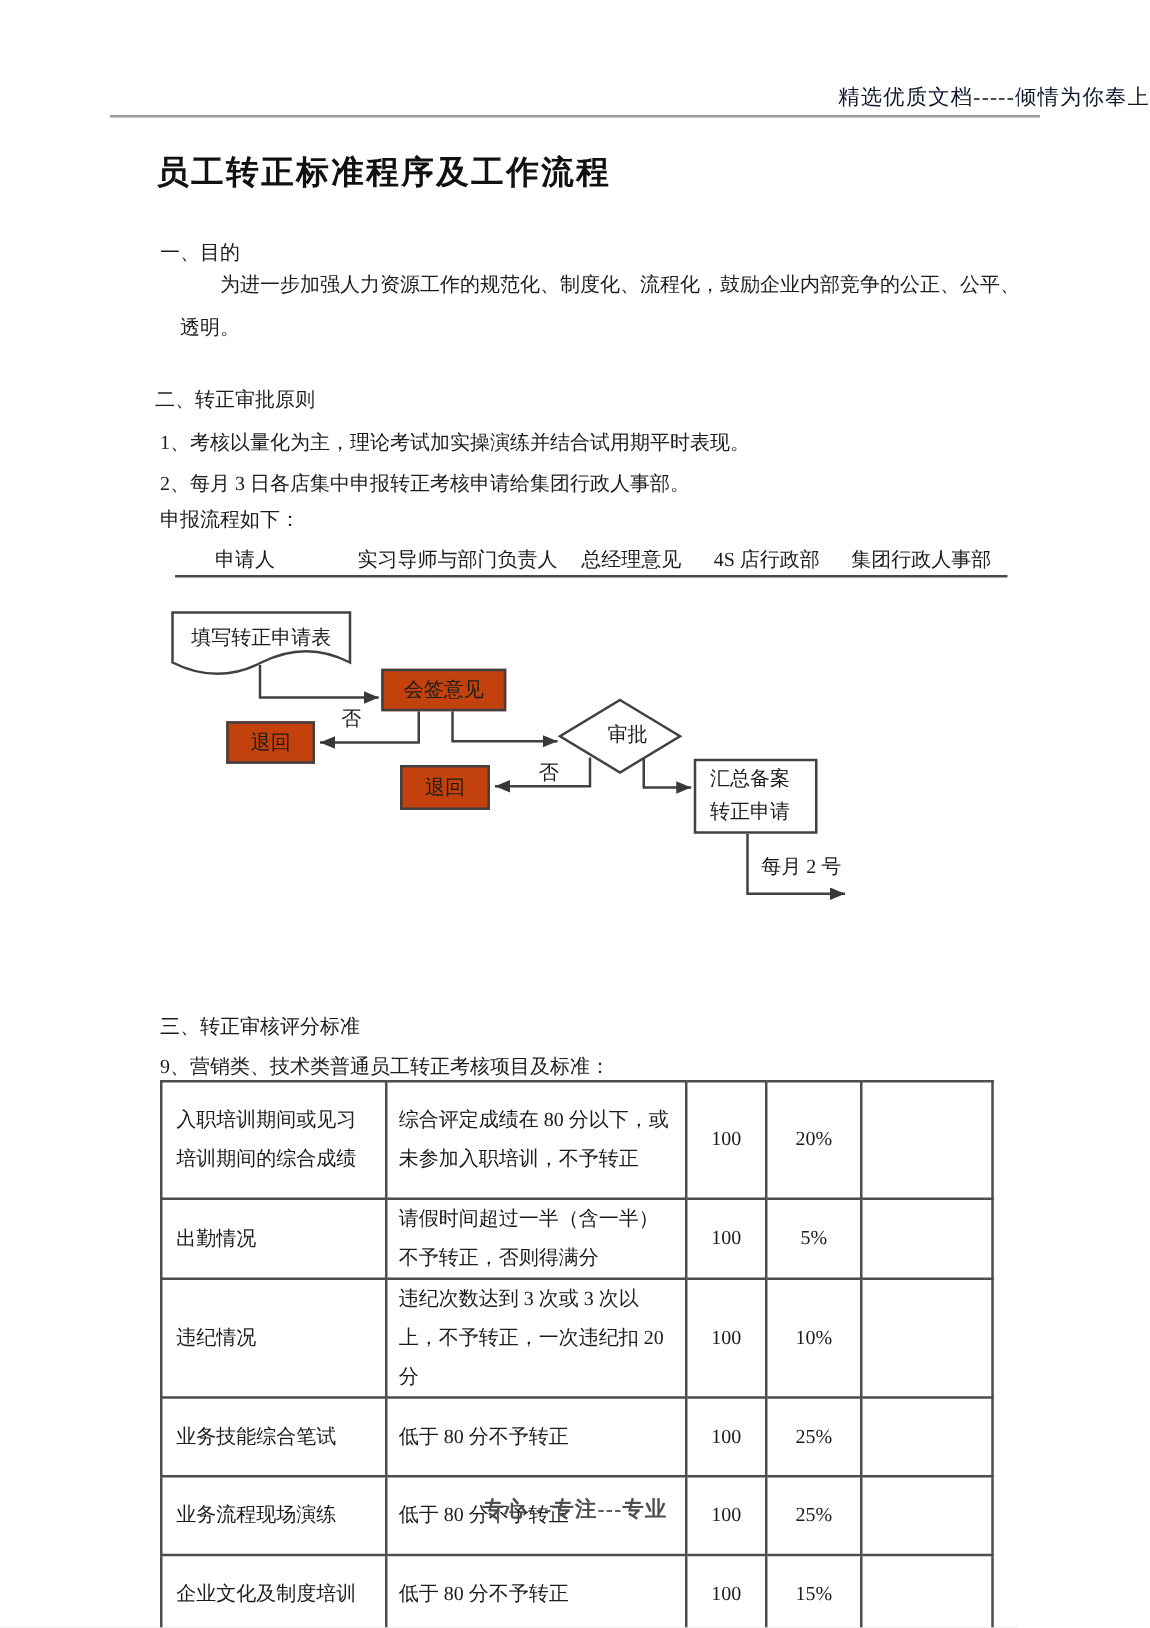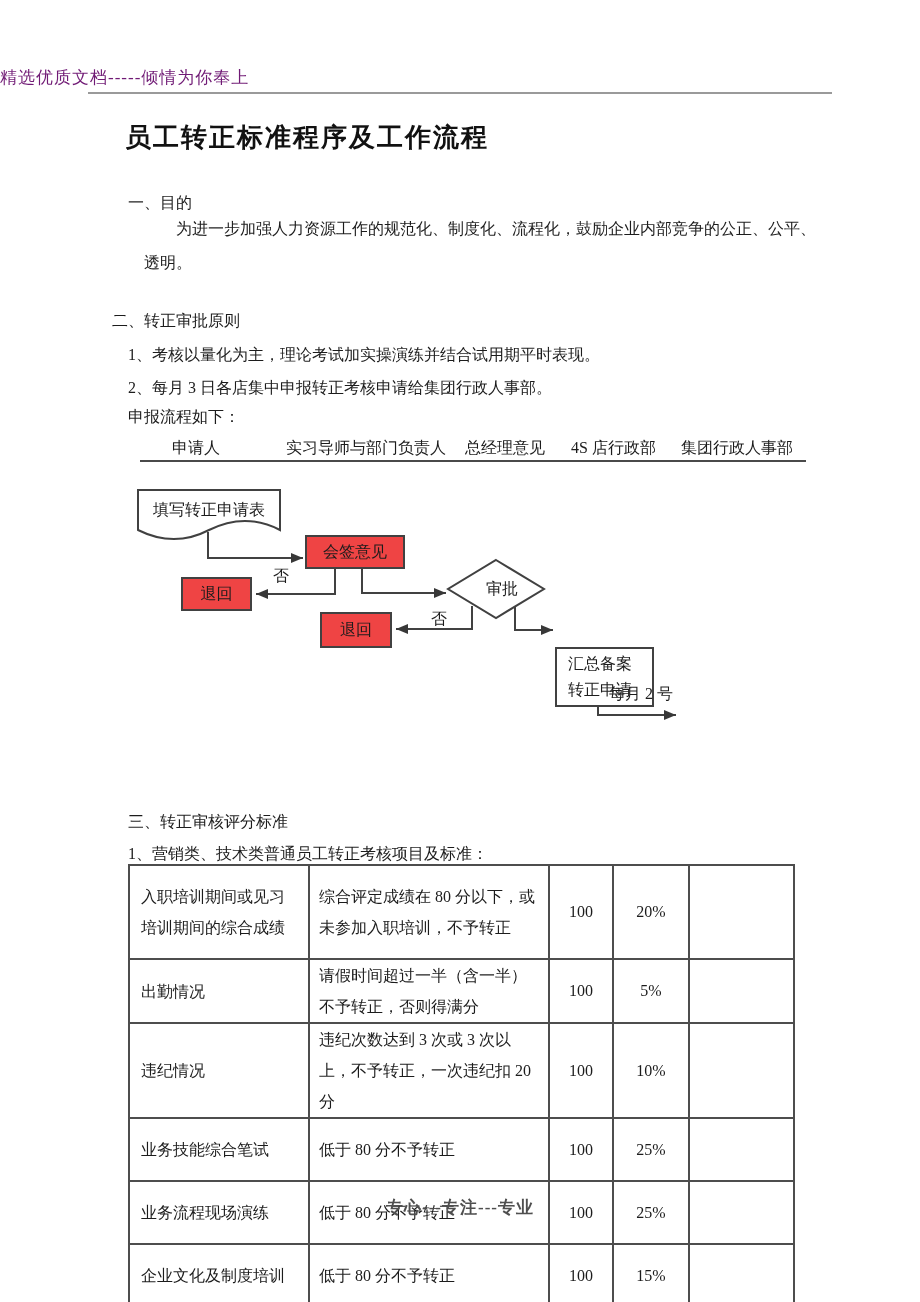--- a/index.html
+++ b/index.html
@@ -1,37 +1,37 @@
 <!DOCTYPE html>
 <html><head>
 <meta charset="utf-8">
 <style>
   html,body{margin:0;padding:0;background:#e8e8e8;}
   .page{
     position:relative;width:920px;height:1302px;background:#ffffff;margin:0 auto;
     font-family:"Liberation Serif","DejaVu Serif",serif;color:#1c1c1c;overflow:hidden;
   }
   .abs{position:absolute;}
-  .hdr-text{top:66px;left:0;width:920px;text-align:left;font-size:17px;letter-spacing:1px;color:#701a75;}
+  .hdr-text{top:66px;left:0;width:920px;text-align:right;font-size:17px;letter-spacing:1px;color:#0f172a;}
   .hdr-rule{top:92px;left:88px;width:744px;height:2px;background:#9a9a9a;}
   .title{top:120px;left:125px;width:710px;text-align:left;font-size:26px;font-weight:bold;
          font-family:"Liberation Sans","DejaVu Sans",sans-serif;letter-spacing:2px;color:#111;}
   .h16{font-size:16px;line-height:20px;white-space:nowrap;}
   .s1-heading{top:193px;left:128px;}
   .s1-body{top:212px;left:128px;width:676px;font-size:16px;line-height:34px;text-indent:32px;white-space:normal;margin-left:16px;}
-  .s2-heading{top:311px;left:112px;}
+  .s2-heading{top:311px;left:124px;}
   .s2-item1{top:345px;left:128px;}
   .s2-item2{top:378px;left:128px;}
   .s2-flow-label{top:407px;left:128px;}
   .roles{top:438px;left:140px;width:666px;height:22px;}
   .role{position:absolute;top:0;font-size:16px;white-space:nowrap;}
   .roles-underline{top:460px;left:140px;width:666px;height:2px;background:#4a4a4a;}
   .flowchart{top:480px;left:0;width:920px;height:300px;}
   .fc-svg{position:absolute;left:0;top:0;}
-  .box{position:absolute;border:2px solid #414141;background:#ef4444;box-sizing:border-box;
+  .box{position:absolute;border:2px solid #414141;background:#c2410c;box-sizing:border-box;
        display:flex;align-items:center;justify-content:center;font-size:16px;}
   .box2{position:absolute;border:2px solid #414141;background:#fff;box-sizing:border-box;
         display:flex;flex-direction:column;justify-content:center;font-size:16px;line-height:26px;}
   .fc-label{position:absolute;font-size:16px;text-align:center;line-height:20px;}
   .fc-doc-text{position:absolute;left:140px;top:13px;width:138px;height:34px;display:flex;
         align-items:center;justify-content:center;font-size:16px;}
   .fc-diamond-text{position:absolute;left:448px;top:97px;width:96px;text-align:center;
         padding-left:12px;box-sizing:border-box;font-size:16px;line-height:24px;}
   .stadium{border-radius:34px;}
   .s3-heading{top:812px;left:128px;}
@@ -96,31 +96,31 @@
     <div class="box" style="left:181px;top:97px;width:71px;height:34px;">退回</div>
 
     <div class="fc-label" style="left:264px;top:86px;width:34px;">否</div>
 
     <div class="fc-diamond-text">审批</div>
 
     <div class="fc-label" style="left:422px;top:129px;width:34px;">否</div>
 
     <div class="box" style="left:320px;top:132px;width:72px;height:36px;">退回</div>
 
-    <div class="box2" style="left:555px;top:127px;width:99px;height:60px;padding-left:11px;margin-top:40px;">
+    <div class="box2" style="left:555px;top:127px;width:99px;height:60px;padding-left:11px;">
       <span>汇总备案</span>
       <span>转正申请</span>
     </div>
 
     <div class="fc-label" style="left:598px;top:204px;width:86px;">每月 2 号</div>
 
   </div>
 
   <div class="abs h16 s3-heading">三、转正审核评分标准</div>
-  <div class="abs h16 s3-sub">1、营销类、技术类普通员工转正考核项目及标准：</div>
+  <div class="abs h16 s3-sub">9、营销类、技术类普通员工转正考核项目及标准：</div>
 
   <table class="assess">
     <colgroup>
       <col style="width:180px">
         <col style="width:240px">
         <col style="width:64px">
       <col style="width:76px">
         <col style="width:105px">
     </colgroup>
     <tbody>

